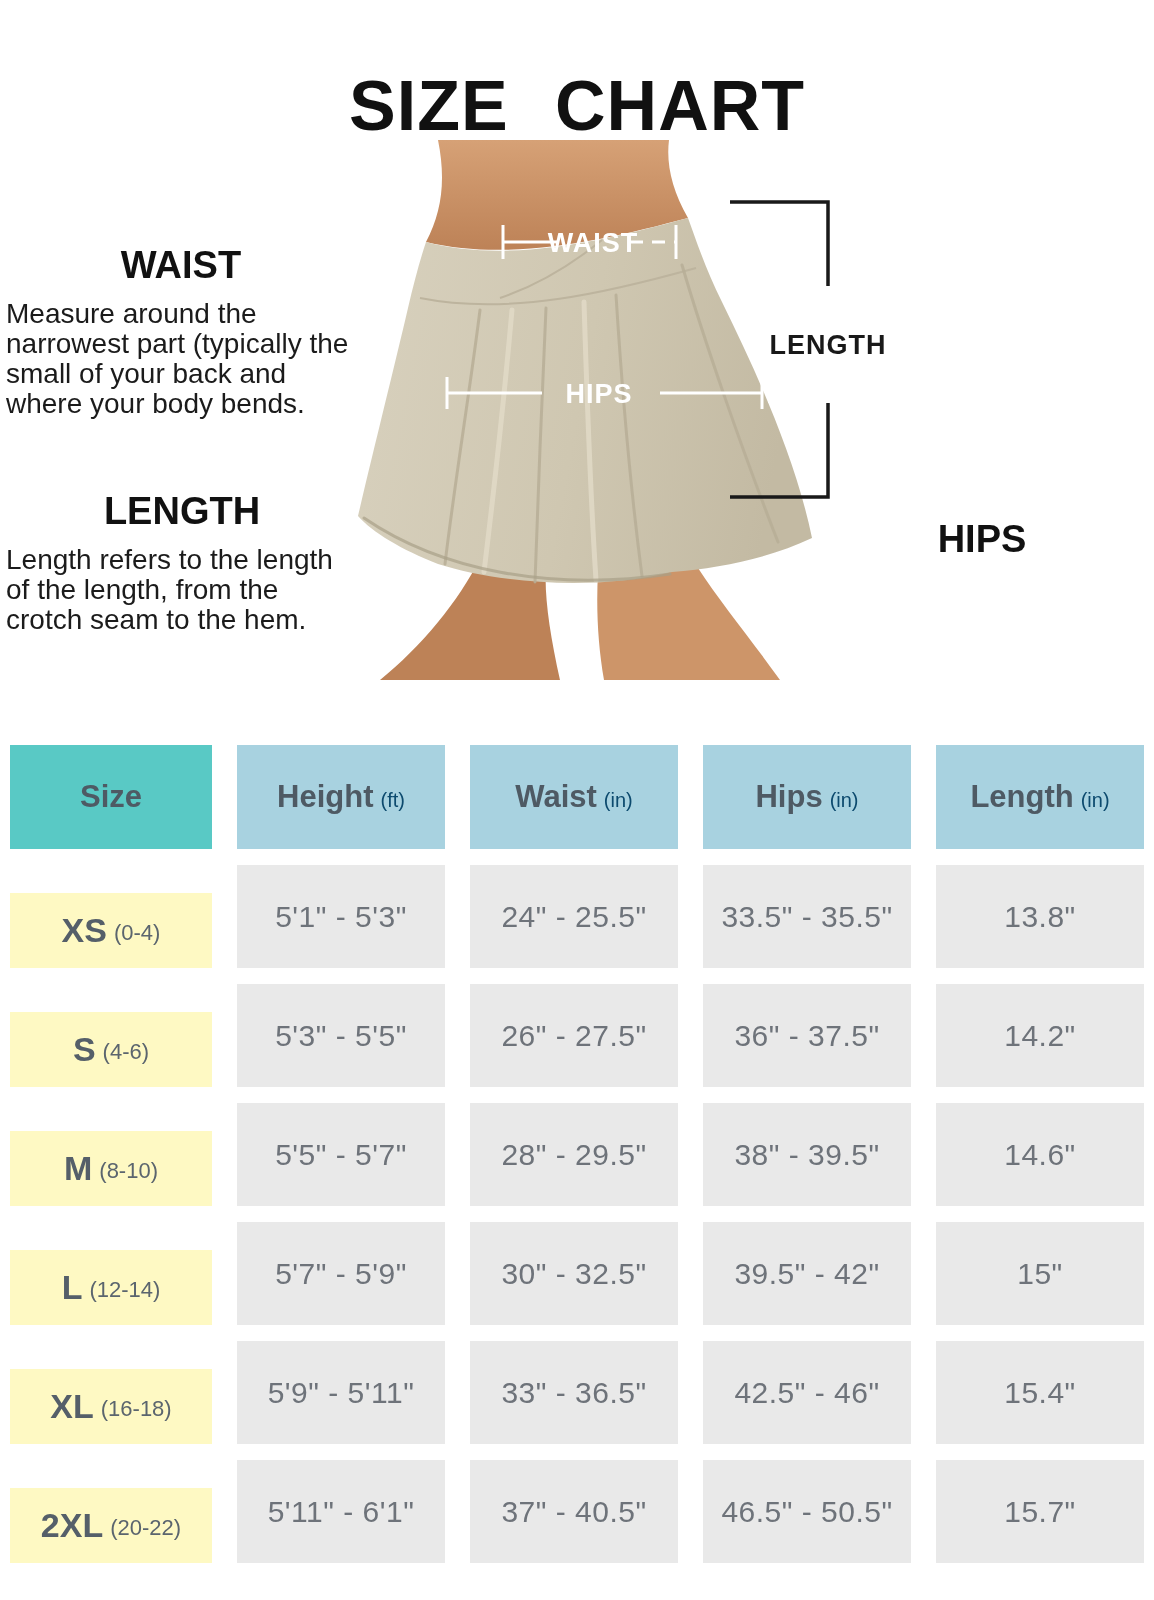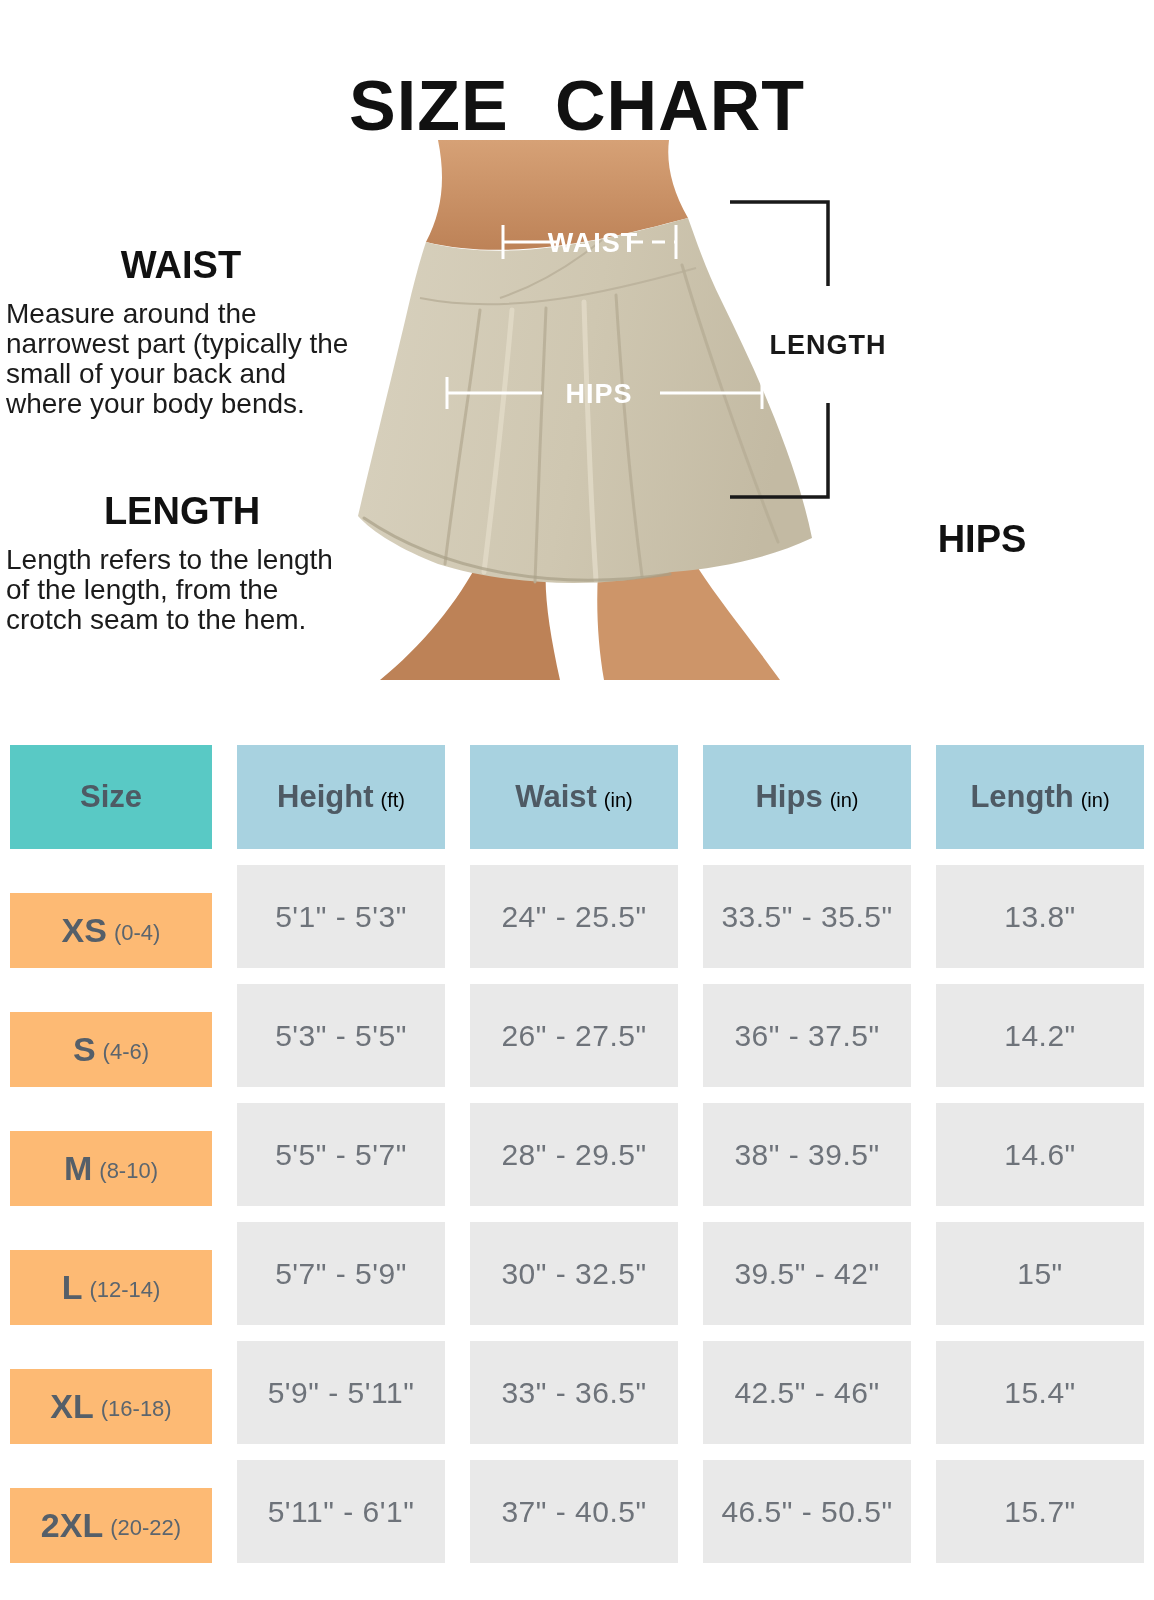--- a/index.html
+++ b/index.html
@@ -21,23 +21,23 @@
   
   .figure{position:absolute;left:350px;top:140px;width:540px;height:540px;}
   .figure svg{display:block;}
 
   
   .size-table{position:absolute;left:10px;top:745px;width:1039px;
               display:grid;grid-template-columns:202px 208px 208px 208px 208px;
               grid-template-rows:104px repeat(6,103px);gap:16px 25px;}
   .cell{display:flex;align-items:center;justify-content:center;}
   .hcell{background:#a8d2e0;color:#4e5a64;font-size:31px;font-weight:bold;}
-  .hcell .unit{font-size:20px;font-weight:normal;color:#000000;margin-left:7px;padding-top:6px;text-align:right;}
+  .hcell .unit{font-size:20px;font-weight:normal;color:#0c4a6e;margin-left:7px;padding-top:6px;text-align:right;}
   .hcell.teal{background:#59c9c5;}
-  .scell{background:#fdba74;color:#555f69;margin-top:28px;}
+  .scell{background:#fef9c3;color:#555f69;margin-top:28px;}
   .scell .sz{font-size:34px;font-weight:bold;}
   .scell .rg{font-size:22px;margin-left:7px;padding-top:4px;color:#5b656e;}
   .dcell{background:#e9e9e9;color:#6e737a;font-size:30px;letter-spacing:0.5px;}
 </style>
 </head>
 <body>
 
 <div class="page">
 
   <div class="title">SIZE CHART</div>

